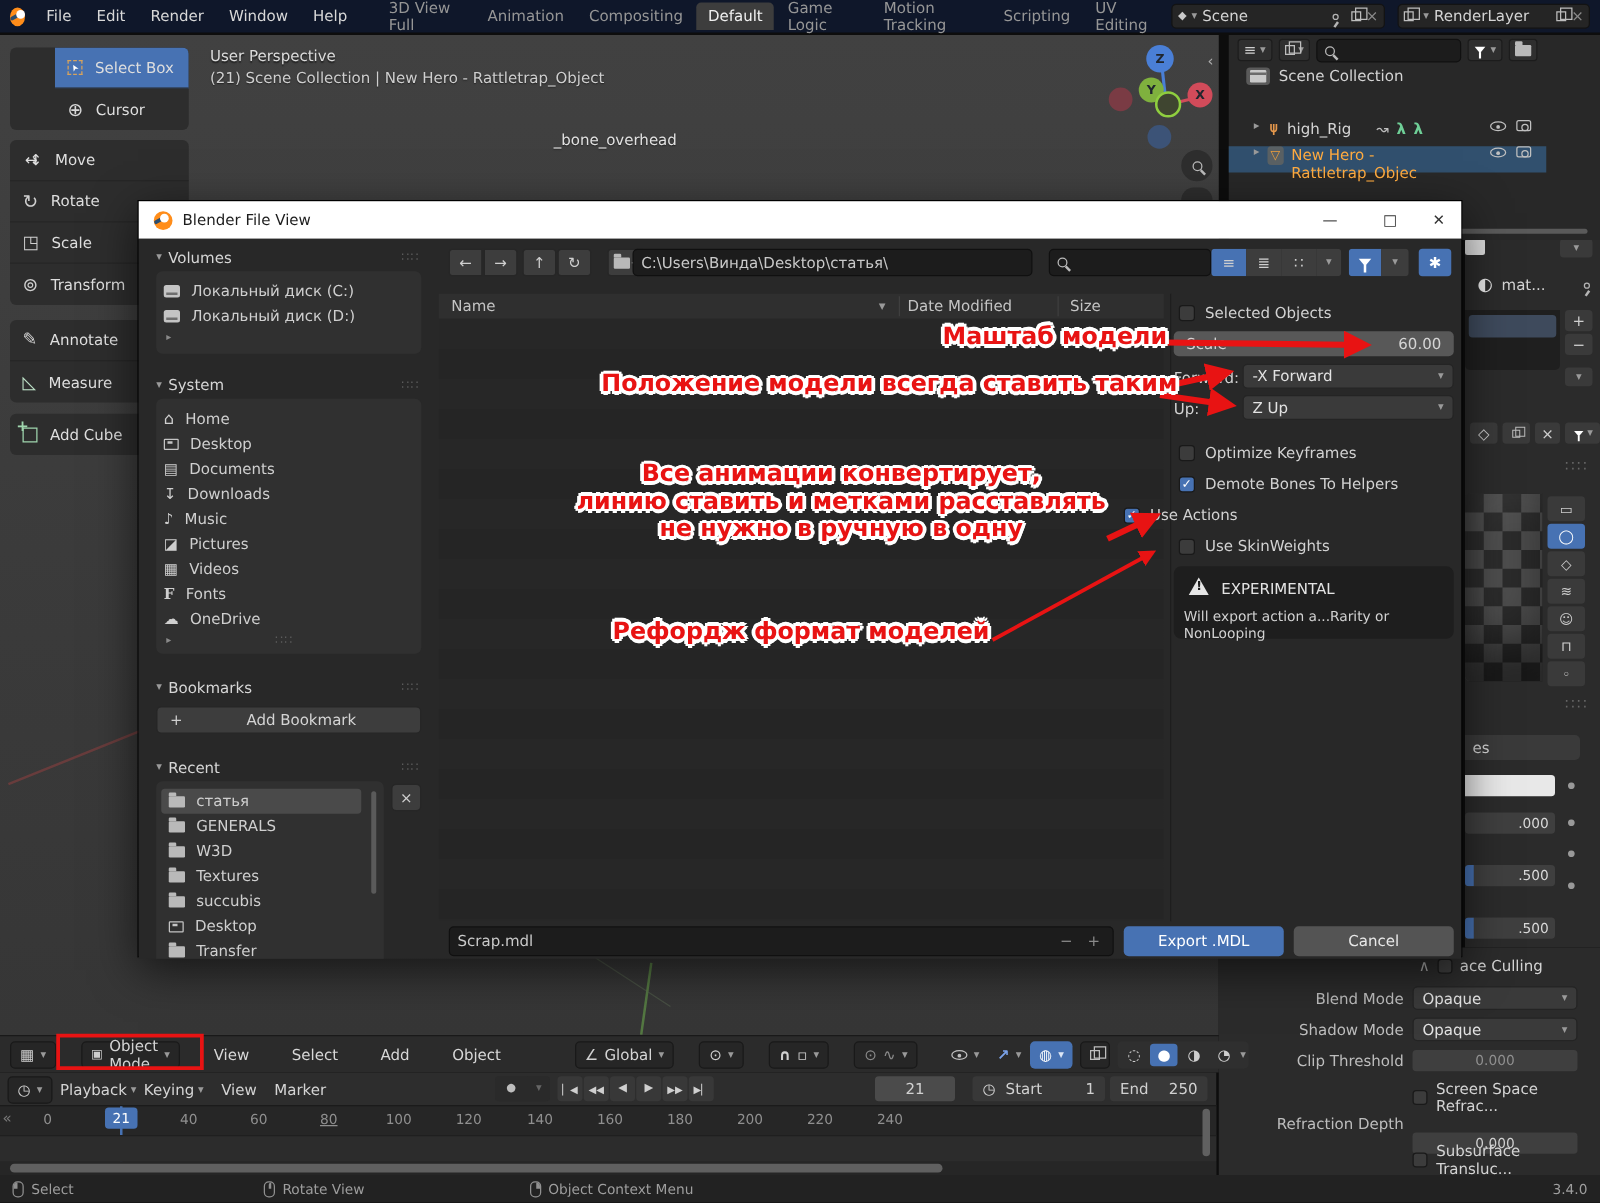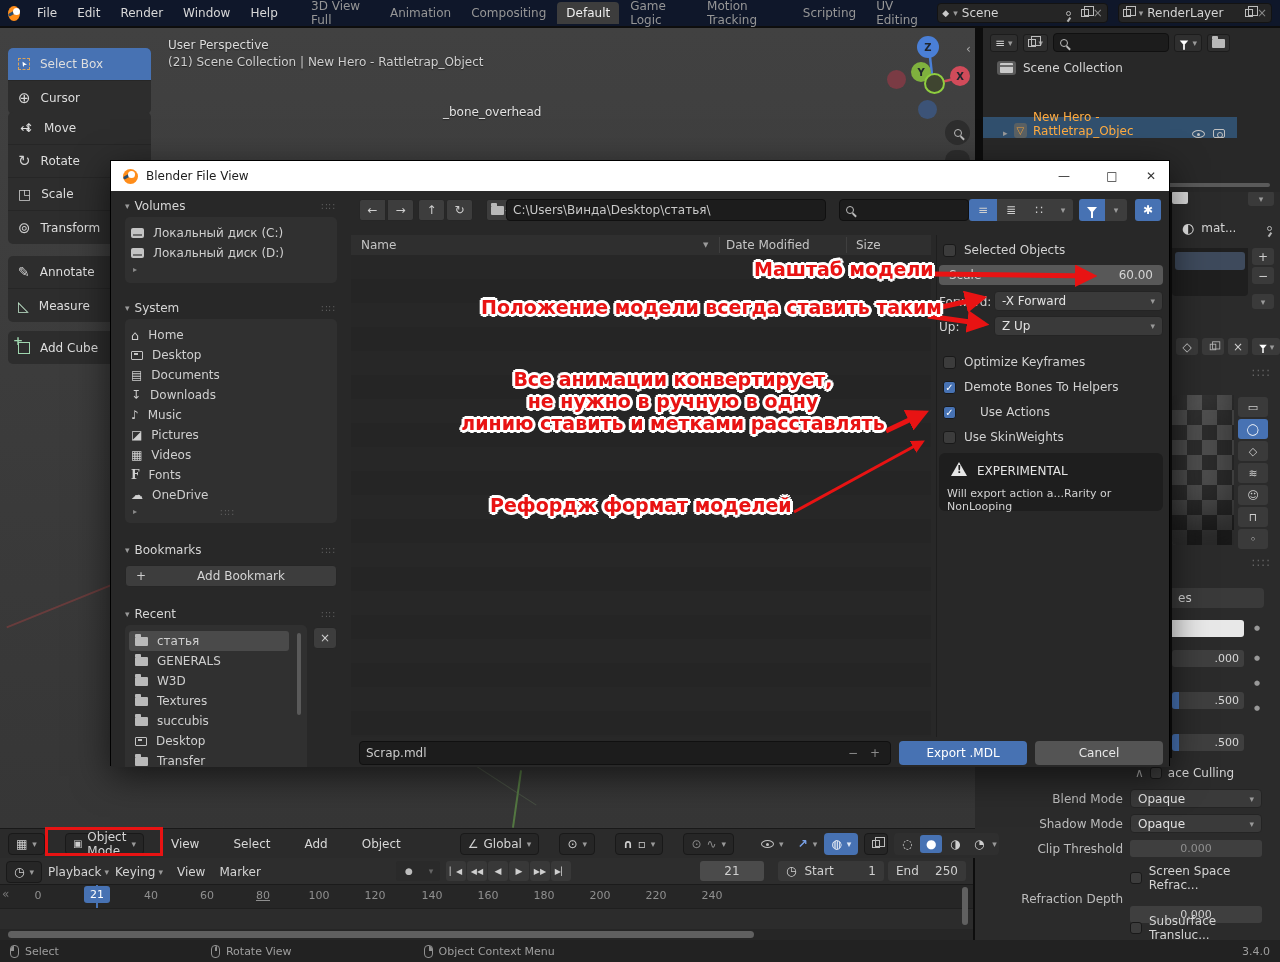--- a/index.html
+++ b/index.html
@@ -71,21 +71,21 @@
   .hmenu { padding:0 7px; color:#d8d8d8; }
   .shadegrp { background:#2f2f2f; border-radius:4px; display:flex; height:22px; align-items:center; padding:0 2px; gap:2px;}
   .shadegrp .cell { width:22px; height:18px; display:flex; align-items:center; justify-content:center; border-radius:3px;}
   .cell.selblue { background:#4772b3; }
 
   
   .gz { position:absolute; border-radius:50%; display:flex; align-items:center; justify-content:center; font-size:10px; font-weight:bold; color:#20262e; z-index:2;}
 
   
   #outliner { left:983px; top:28px; width:297px; height:164px; background:#282828; z-index:6; }
-  .orow { position:absolute; left:0; width:254px; height:21px; display:flex; align-items:flex-end; }
+  .orow { position:absolute; left:0; width:254px; height:21px; display:flex; align-items:flex-start; }
   .obtn { background:#2f2f2f; border:1px solid #1c1c1c; border-radius:3px; height:18px; display:flex; align-items:center; gap:3px; padding:0 4px;}
   .field { background:#1c1c1c; border:1px solid #101010; border-radius:4px; display:flex; align-items:center; gap:5px; padding:0 6px; color:#c9c9c9;}
   .coll-icon { width:13px; height:10px; background:#c9c9c9; border-radius:1px; position:relative; display:inline-block;}
   .coll-icon::after { content:""; position:absolute; top:2px; left:0; width:13px; height:1.5px; background:#6b6b6b;}
 
   
   #props-strip { left:1172px; top:190px; width:108px; height:568px; background:#2b2b2b; z-index:5; }
   #props-bottom { left:975px; top:758px; width:305px; height:182px; background:#2b2b2b; z-index:5; }
   .pslider { background:#3f3f3f; border-radius:3px; height:17px; display:flex; align-items:center; justify-content:flex-end; padding:0 5px; color:#d8d8d8; font-size:11px; position:relative; overflow:hidden;}
   .pslider .fill { position:absolute; left:0; top:0; bottom:0; width:7px; background:#4772b3; }
@@ -179,21 +179,21 @@
   <div class="gz" style="left:924px; top:45px; width:21px; height:21px; background:#3f4530; border:2px solid #8fce3f;"></div>
   <div class="gz" style="left:887px; top:42px; width:19px; height:19px; background:#7a3b44;"></div>
   <div class="gz" style="left:918px; top:72px; width:19px; height:19px; background:#3c5377;"></div>
   <div class="abs flex" style="left:945px; top:92px; width:25px; height:25px; background:#2e2e2e; border-radius:50%; justify-content:center;">
       <span class="i-mag"></span>
     </div>
   <div class="abs" style="left:945px; top:122px; width:25px; height:10px; background:#2e2e2e; border-radius:12px 12px 0 0;"></div>
   <div class="abs gi" style="left:966px; top:14px; color:#aaa;" data-glyph="‹"></div>
 </div>
 
-<div class="tgroup" style="top:48px;">
+<div class="tgroup" style="top:38px;padding-left:36px;">
   <div class="tool active">
       <span class="i-selbox"></span>
       <span class="lb">Select Box</span>
     </div>
   <div class="tool">
       <span class="gi" data-glyph="⊕" style="color:#d8d8d8;font-size:15px;"></span>
       <span class="lb">Cursor</span>
     </div>
 </div>
 <div class="tgroup" style="top:112px;">
@@ -319,20 +319,32 @@
         <span class="i-folder"></span>
       </div>
   </div>
   <div class="orow" style="top:26px; padding-left:14px; gap:7px;">
     <span class="flex" style="background:#5a5a5a; border-radius:3px; padding:2px 3px;">
         <span class="coll-icon"></span>
       </span>
     <span>Scene Collection</span>
   </div>
 
+  <div class="orow" style="top:68px; padding-left:20px; gap:6px;">
+    <span class="gi sm" data-glyph="▸"></span>
+    <span class="gi" data-glyph="⋔" style="color:#e5984c; transform:rotate(180deg); font-weight:bold;"></span>
+    <span>high_Rig</span>
+    <span class="gi" data-glyph="↝" style="margin-left:14px; color:#bdbdbd;"></span>
+    <span class="gi" data-glyph="λ" style="color:#6fcf97; font-weight:bold;"></span>
+    <span class="gi" data-glyph="λ" style="color:#6fcf97; font-weight:bold;"></span>
+    <span style="margin-left:auto;" class="flex">
+      <span class="i-eye"></span>
+      <span class="i-cam" style="margin-left:8px; margin-right:12px;"></span>
+    </span>
+  </div>
   <div class="orow" style="top:89px; padding-left:20px; gap:6px; background:#31506e;">
     <span class="gi sm" data-glyph="▸"></span>
     <span class="flex" style="background:rgba(235,160,70,.22); border-radius:3px; width:15px; height:15px; justify-content:center;">
         <span class="gi" data-glyph="▽" style="color:#f0a03c; font-size:10px; font-weight:bold;"></span>
       </span>
     <span style="color:#ffab40;">New Hero - Rattletrap_Objec</span>
     <span style="margin-left:auto;" class="flex">
       <span class="i-eye"></span>
       <span class="i-cam" style="margin-left:8px; margin-right:12px;"></span>
     </span>
@@ -753,21 +765,21 @@
         <span class="gi sm" data-glyph="▾"></span>
       </div>
     <div class="abs flex" style="left:832px; top:164px; gap:8px;align-items:flex-end;">
       <span class="cb"></span>
       <span class="opt-lb">Optimize Keyframes</span>
     </div>
     <div class="abs flex" style="left:832px; top:189px; gap:8px;">
       <span class="cb on"></span>
       <span class="opt-lb">Demote Bones To Helpers</span>
     </div>
-    <div class="abs flex" style="left:832px; top:214px; gap:24px;">
+    <div class="abs flex" style="left:788px; top:214px; gap:8px;">
       <span class="cb on"></span>
       <span class="opt-lb">Use Actions</span>
     </div>
     <div class="abs flex" style="left:832px; top:239px; gap:8px;">
       <span class="cb"></span>
       <span class="opt-lb">Use SkinWeights</span>
     </div>
     <div class="abs" style="left:828px; top:262px; width:224px; height:58px; background:#1e1e1e; border-radius:6px;">
       <span class="i-warn" style="position:absolute; left:12px; top:9px;"></span>
       <span class="abs" style="left:38px; top:11px; color:#e4e4e4;">EXPERIMENTAL</span>
@@ -786,22 +798,22 @@
         <span>Cancel</span>
       </div>
   </div>
 </div>
 
 <div id="redbox" class="abs"></div>
 <div class="note" style="left:754px; top:258px;">Маштаб модели</div>
 <div class="note" style="left:481px; top:296px;">Положение модели всегда ставить таким</div>
 <div class="note" style="left:448px; top:368px; width:450px; text-align:center;">
   <div>Все анимации конвертирует,</div>
+  <div>линию ставить и метками расставлять</div>
   <div>не нужно в ручную в одну</div>
-  <div>линию ставить и метками расставлять</div>
 </div>
 <div class="note" style="left:490px; top:494px;">Рефордж формат моделей</div>
 <svg id="arrows" class="abs">
   <defs>
     <marker id="ah" markerWidth="4.5" markerHeight="4.5" refX="3.4" refY="2.25" orient="auto" markerUnits="strokeWidth">
       <path d="M0,0 L4.5,2.25 L0,4.5 z" fill="#e81313"></path>
     </marker>
   </defs>
   <line x1="932" y1="274" x2="1092" y2="276" stroke="#e81313" stroke-width="5" marker-end="url(#ah)"></line>
   <line x1="928" y1="310" x2="982" y2="298" stroke="#e81313" stroke-width="5" marker-end="url(#ah)"></line>

